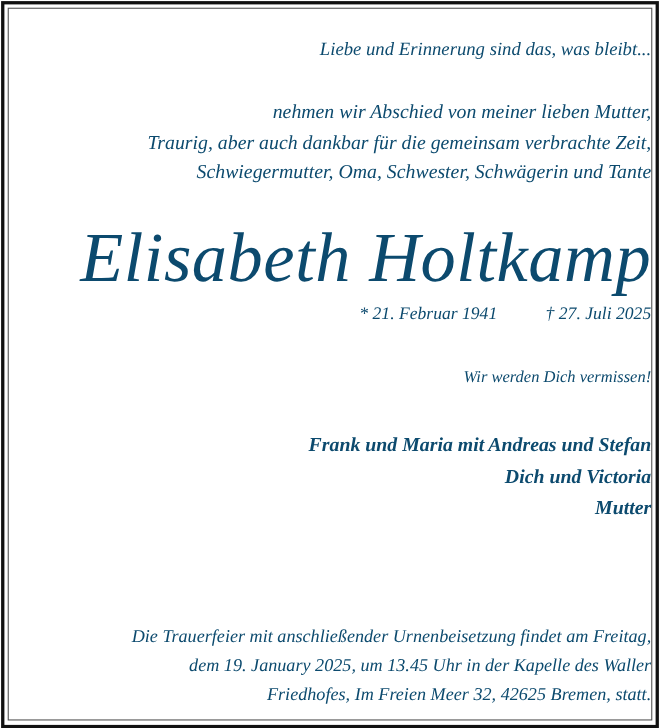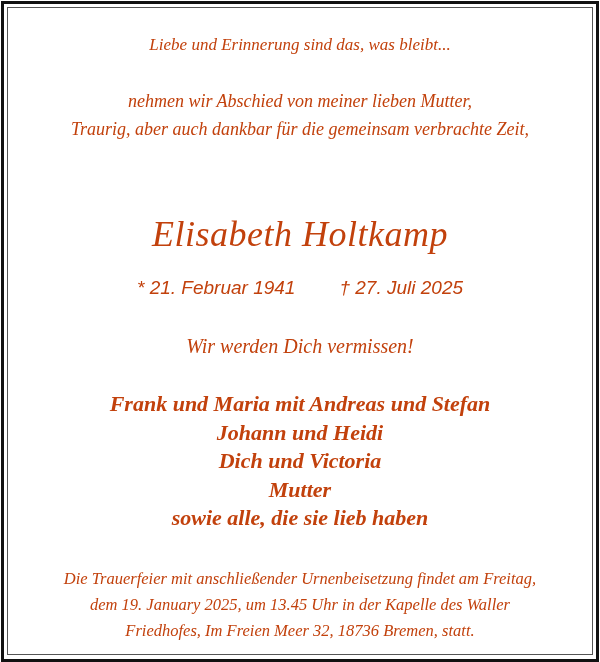--- a/index.html
+++ b/index.html
@@ -8,64 +8,63 @@
     position: absolute; left: 1px; top: 1px; width: 592px; height: 655px;
     border: 3px solid #111111;
   }
   .frame-inner {
     position: absolute; left: 7px; top: 7px; width: 584px; height: 646px;
     border: 1px solid #555555;
   }
   .content {
     position: absolute; left: 8px; top: 8px; width: 584px; height: 646px;
     font-family: "DejaVu Serif", "Liberation Serif", serif;
-    font-style: italic; color: #c2410c; text-align: center;
+    font-style: italic; color: #0c4a6e; text-align: right;
   }
   .line { position: absolute; left: 0; width: 584px; white-space: nowrap; }
   .motto { top: 27px; font-size: 17px; font-family: "Liberation Serif", serif; }
   .intro { top: 80px; font-size: 18px; line-height: 27.5px; font-family: "Liberation Serif", serif; }
   .intro div { white-space: nowrap; }
-  .name { top: 196px; font-size: 36px; line-height: 60px; font-family: "Liberation Serif", serif; letter-spacing: 0.5px; }
-  .dates { top: 269px; font-size: 19px; font-family: Liberation Sans, sans-serif; }
+  .name { top: 196px; font-size: 64px; line-height: 60px; font-family: "Liberation Serif", serif; letter-spacing: 0.5px; }
+  .dates { top: 269px; font-size: 16px; font-family: Liberation Serif, serif; }
   .dates span { display: inline-block; }
   .dates .gap { width: 44px; }
-  .closing { top: 327px; font-size: 20px; font-family: "Liberation Serif", serif; }
-  .mourners { top: 382px; font-size: 22px; line-height: 28.5px; font-weight: bold; font-family: "Liberation Serif", serif; }
+  .closing { top: 327px; font-size: 15px; font-family: "Liberation Serif", serif; }
+  .mourners { top: 382px; font-size: 18px; line-height: 28.5px; font-weight: bold; font-family: "Liberation Serif", serif; }
   .mourners div { white-space: nowrap; }
   .service { top: 558px; font-size: 16.5px; line-height: 26px; font-family: Liberation Serif, serif; }
   .service div { white-space: nowrap; }
 </style>
 </head>
 <body>
 
 <div class="frame-outer"></div>
 <div class="frame-inner"></div>
 
 <div class="content">
   <div class="line motto">Liebe und Erinnerung sind das, was bleibt...</div>
 
   <div class="line intro">
     <div>nehmen wir Abschied von meiner lieben Mutter,</div>
     <div>Traurig, aber auch dankbar für die gemeinsam verbrachte Zeit,</div>
+    <div>Schwiegermutter, Oma, Schwester, Schwägerin und Tante</div>
   </div>
 
   <div class="line name">Elisabeth Holtkamp</div>
 
   <div class="line dates">
     <span>* 21. Februar 1941</span><span class="gap"></span><span>† 27. Juli 2025</span>
   </div>
 
   <div class="line closing">Wir werden Dich vermissen!</div>
 
   <div class="line mourners">
     <div>Frank und Maria mit Andreas und Stefan</div>
-    <div>Johann und Heidi</div>
     <div>Dich und Victoria</div>
     <div>Mutter</div>
-    <div>sowie alle, die sie lieb haben</div>
   </div>
 
   <div class="line service">
     <div>Die Trauerfeier mit anschließender Urnenbeisetzung findet am Freitag,</div>
     <div>dem 19. January 2025, um 13.45 Uhr in der Kapelle des Waller</div>
-    <div>Friedhofes, Im Freien Meer 32, 18736 Bremen, statt.</div>
+    <div>Friedhofes, Im Freien Meer 32, 42625 Bremen, statt.</div>
   </div>
 </div>
 
 </body></html>

